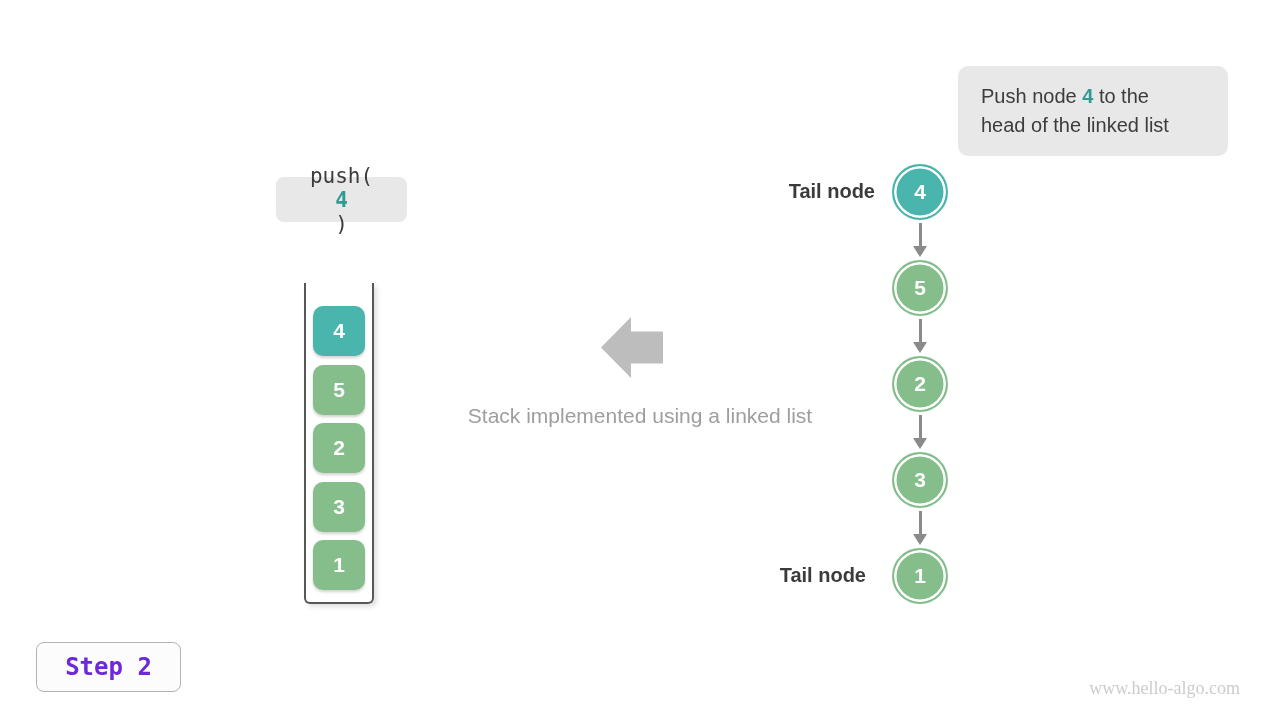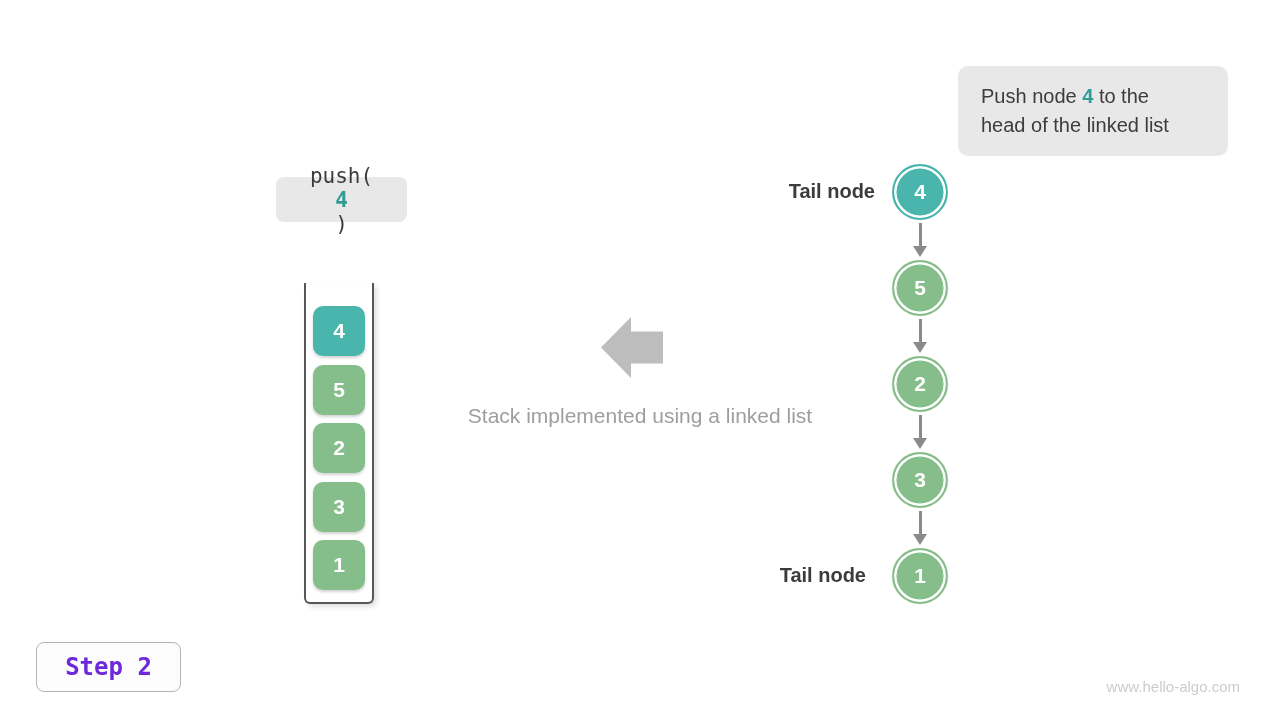--- a/index.html
+++ b/index.html
@@ -101,22 +101,22 @@
   .step-badge {
     position: absolute; left: 36px; top: 642px;
     width: 145px; height: 50px;
     background: #fcfcfc; border: 1px solid #b3b3b3; border-radius: 8px;
     display: flex; align-items: center; justify-content: center;
     font-family: "DejaVu Sans Mono", monospace;
     font-size: 24px; font-weight: bold; color: #6d28d9;
   }
   .watermark {
     position: absolute; right: 40px; top: 678px;
-    font-family: Liberation Sans, sans-serif;
-    font-size: 15px; color: #cccccc;
+    font-family: Liberation Serif, serif;
+    font-size: 18px; color: #cccccc;
   }
 </style>
 </head>
 <body>
 
 <div class="canvas">
 
   <div class="callout">
     <span>Push node </span><span class="hl">4</span><span> to the</span><br>
     <span>head of the linked list</span>

